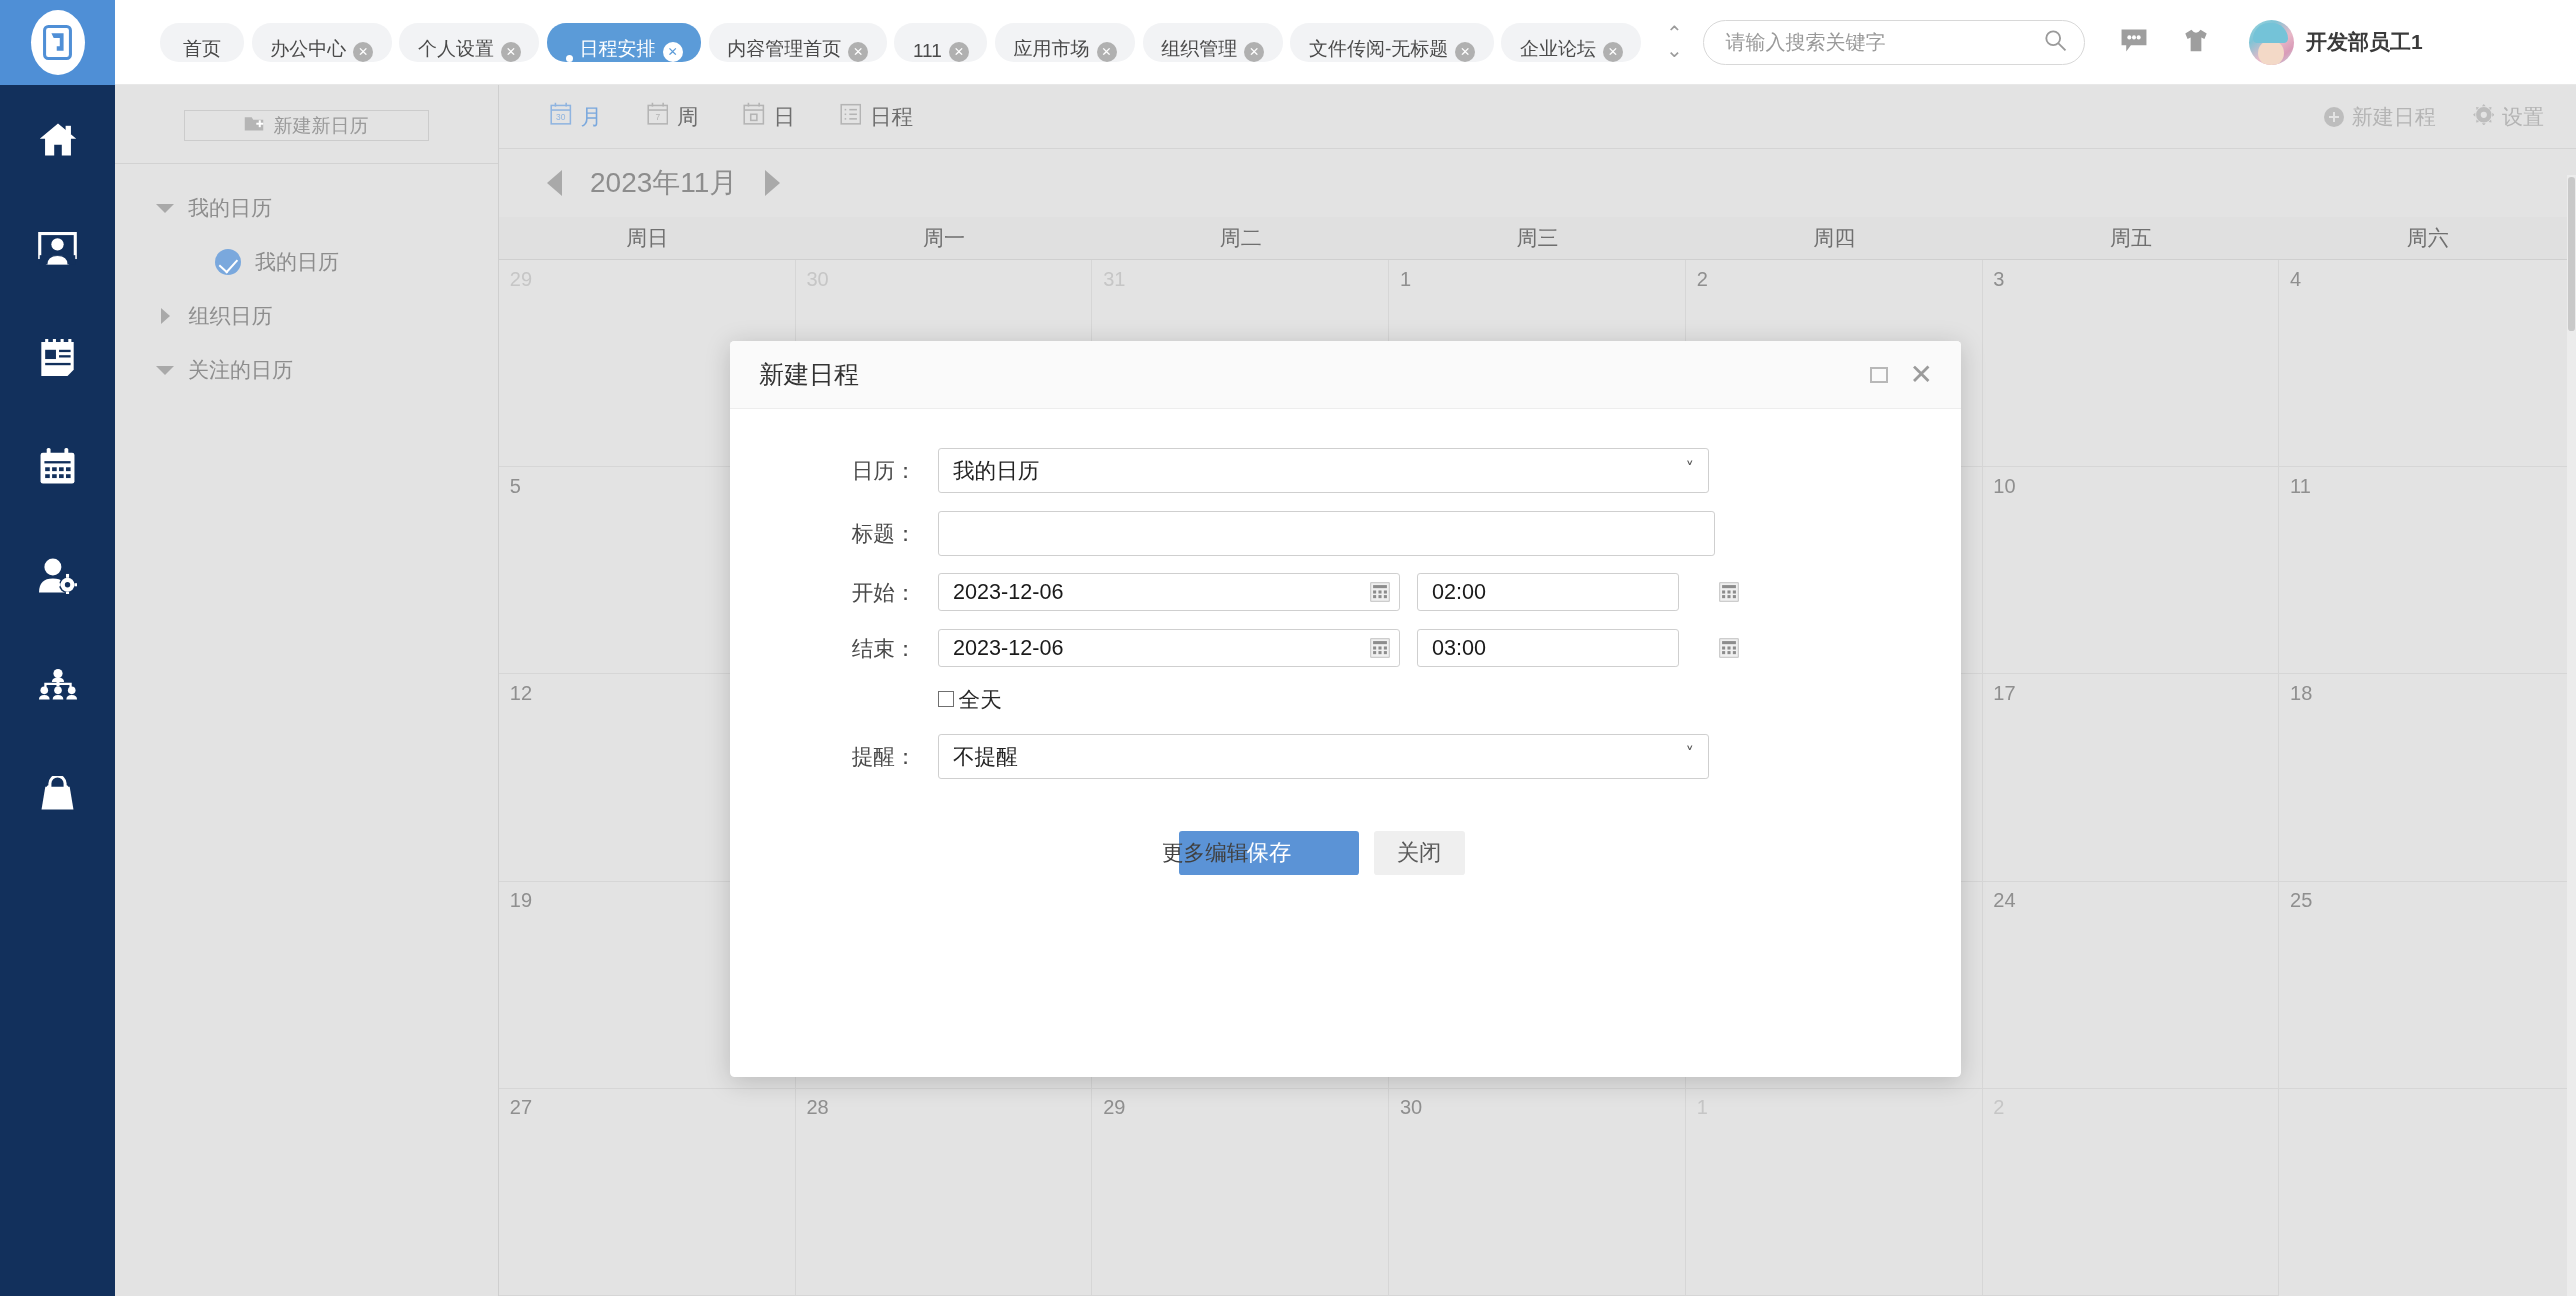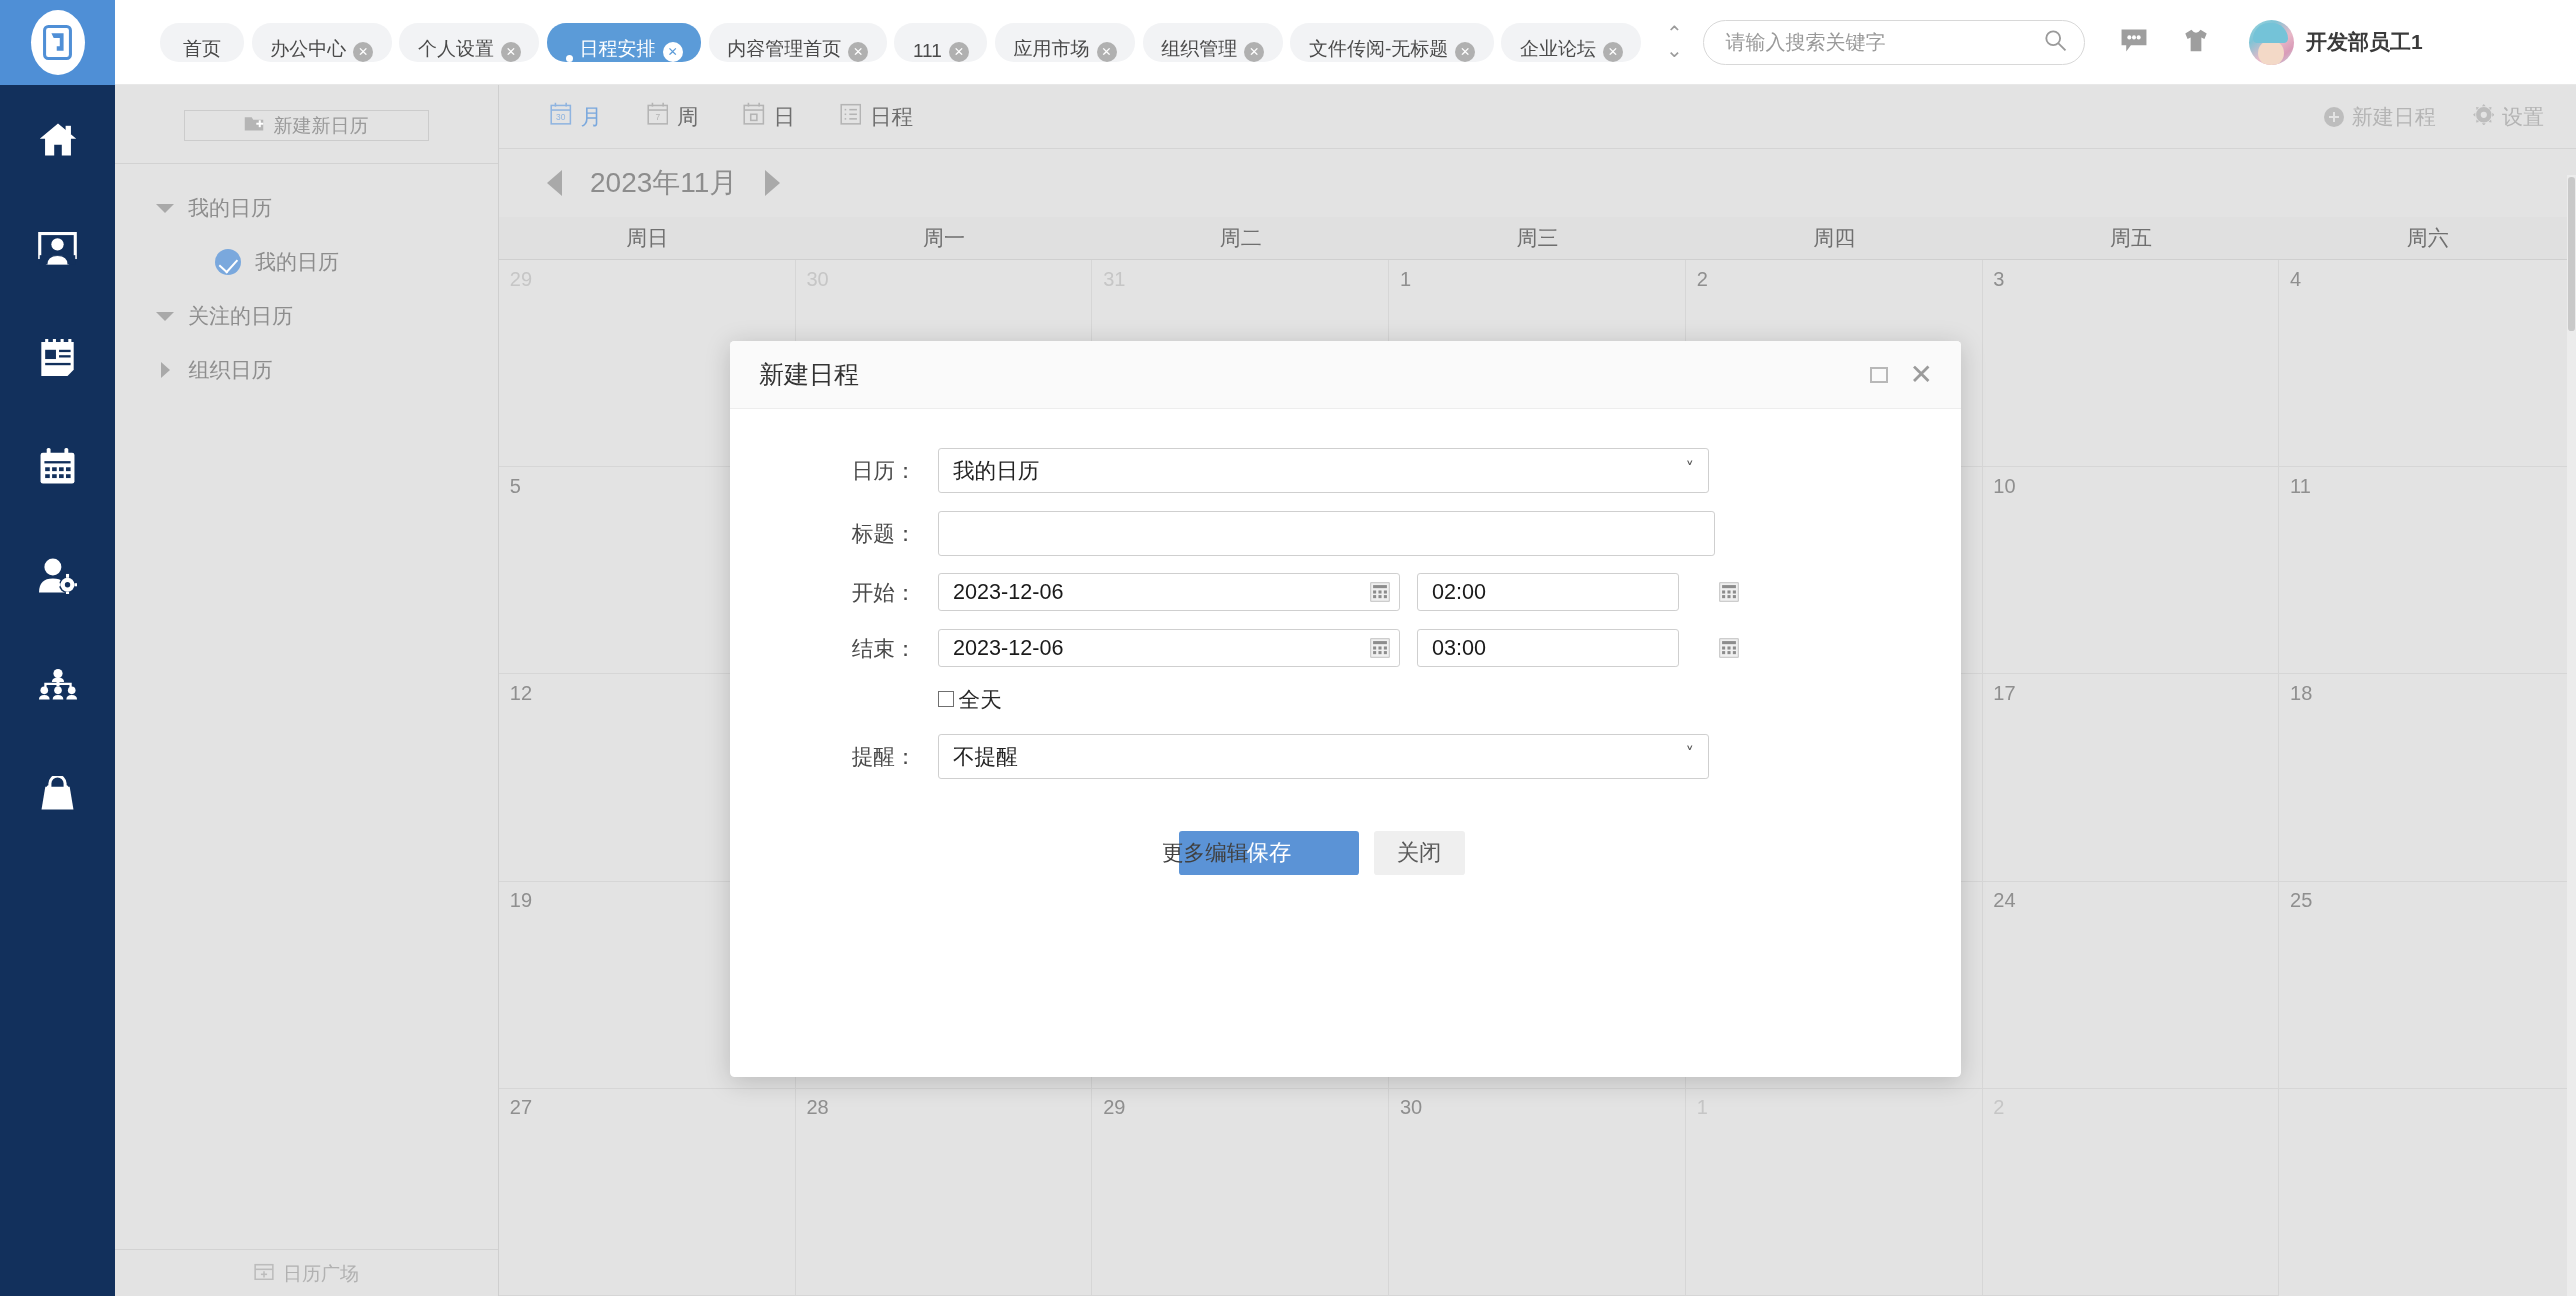--- a/index.html
+++ b/index.html
@@ -604,40 +604,29 @@
     <div class="tree">
       <div class="tree-row">
         <span class="tri down"></span>
         <span class="tree-label">我的日历</span>
       </div>
       <div class="tree-row child">
         <span class="check"></span>
         <span class="tree-label">我的日历</span>
       </div>
       <div class="tree-row">
+        <span class="tri right"></span>
+        <span class="tree-label">组织日历</span>
+      </div>
+      <div class="tree-row">
         <span class="tri down"></span>
         <span class="tree-label">关注的日历</span>
       </div>
-      <div class="tree-row">
-        <span class="tri right"></span>
-        <span class="tree-label">组织日历</span>
-      </div>
-    </div>
-
-    <div class="calsq-footer">
-      <span>
-        <svg width="20" height="18.5" viewBox="0 0 26 24" fill="none" stroke="#bcbcbc" stroke-width="2">
-          <rect x="1.5" y="3.5" width="23" height="19"></rect>
-          <line x1="1.5" y1="9.5" x2="24.5" y2="9.5"></line>
-          <line x1="13" y1="12" x2="13" y2="20"></line>
-            <line x1="9" y1="16" x2="17" y2="16"></line>
-        </svg>
-      </span>
-      <span>日历广场</span>
-    </div>
+    </div>
+
   </div>
 
   <div class="main">
 
     <div class="toolbar">
       <div class="viewtabs">
         <div class="viewtab active">
           <span>
             <svg width="21.6" height="23" viewBox="0 0 28 30" fill="none" stroke="#8fb4e0" stroke-width="2" style="font-size:28px">
               <rect x="1.5" y="4.5" width="25" height="24"></rect>

